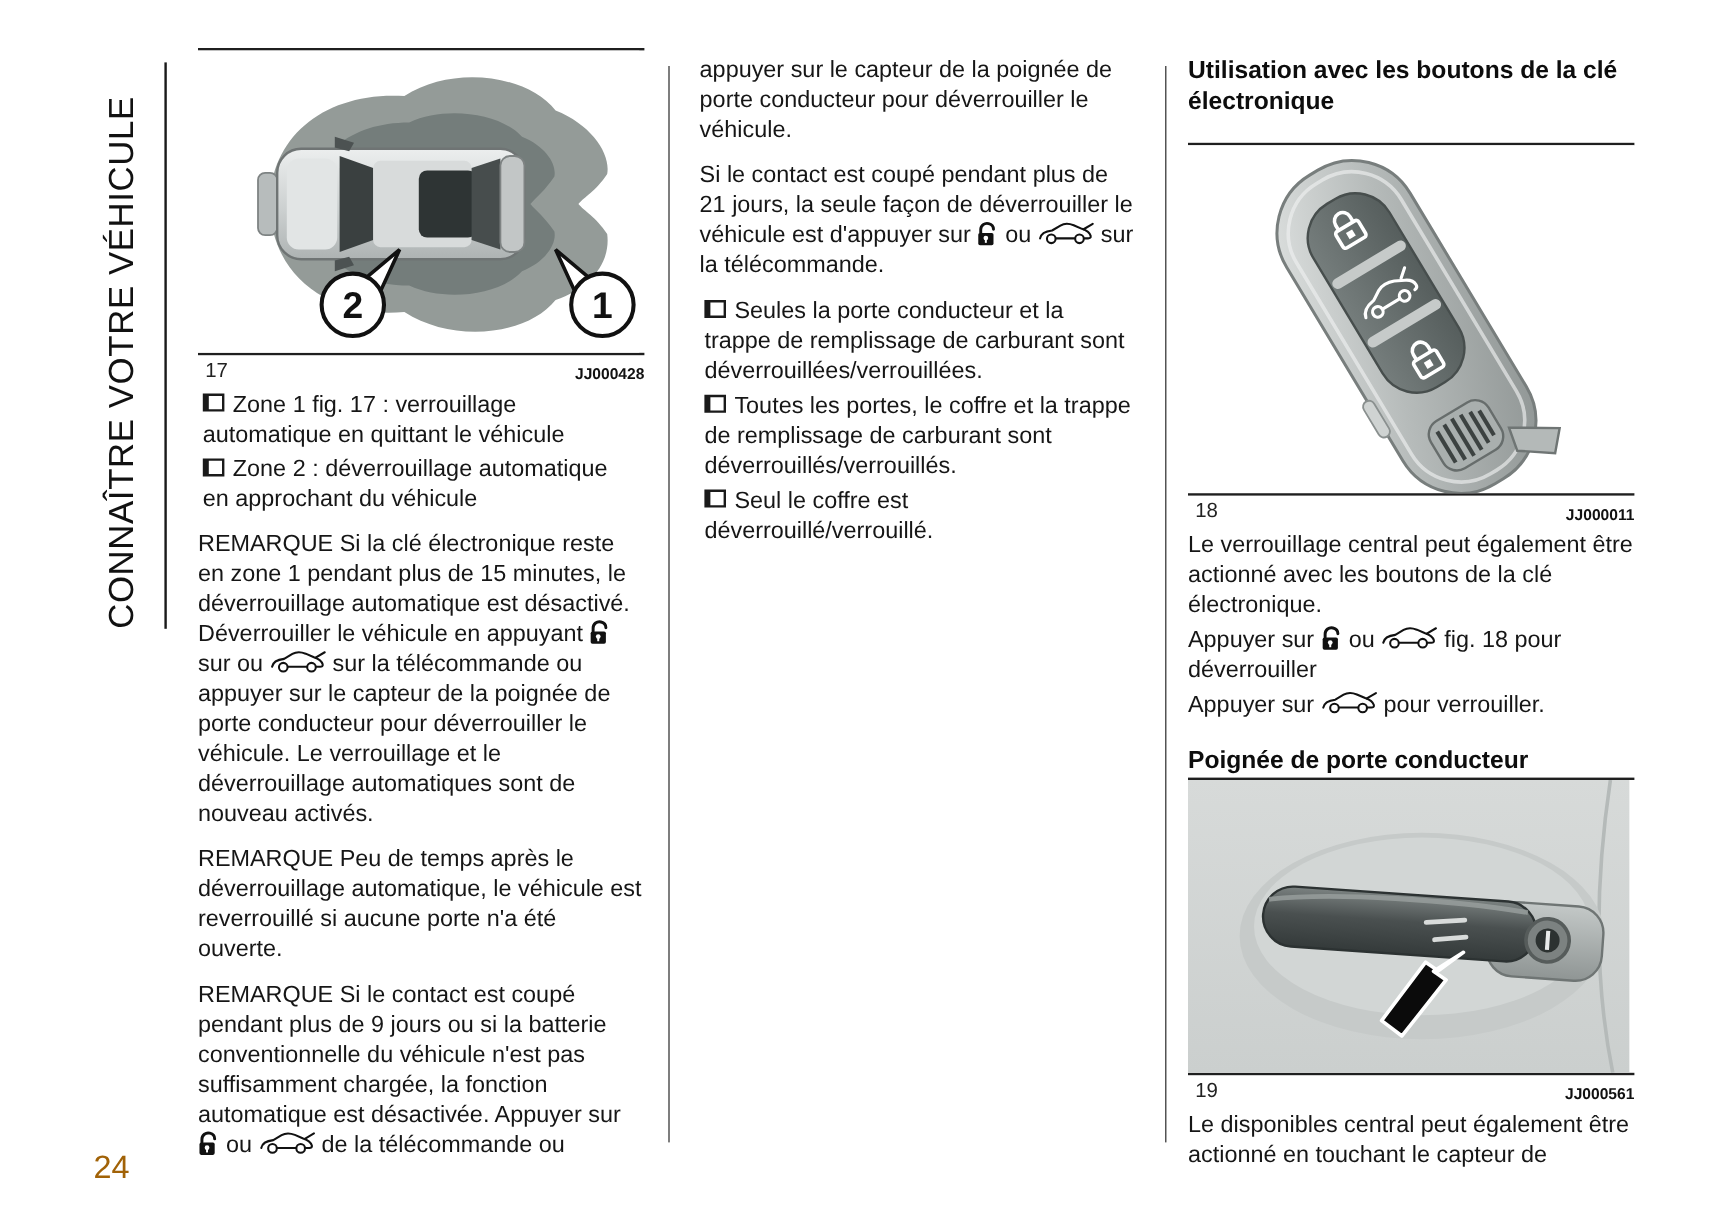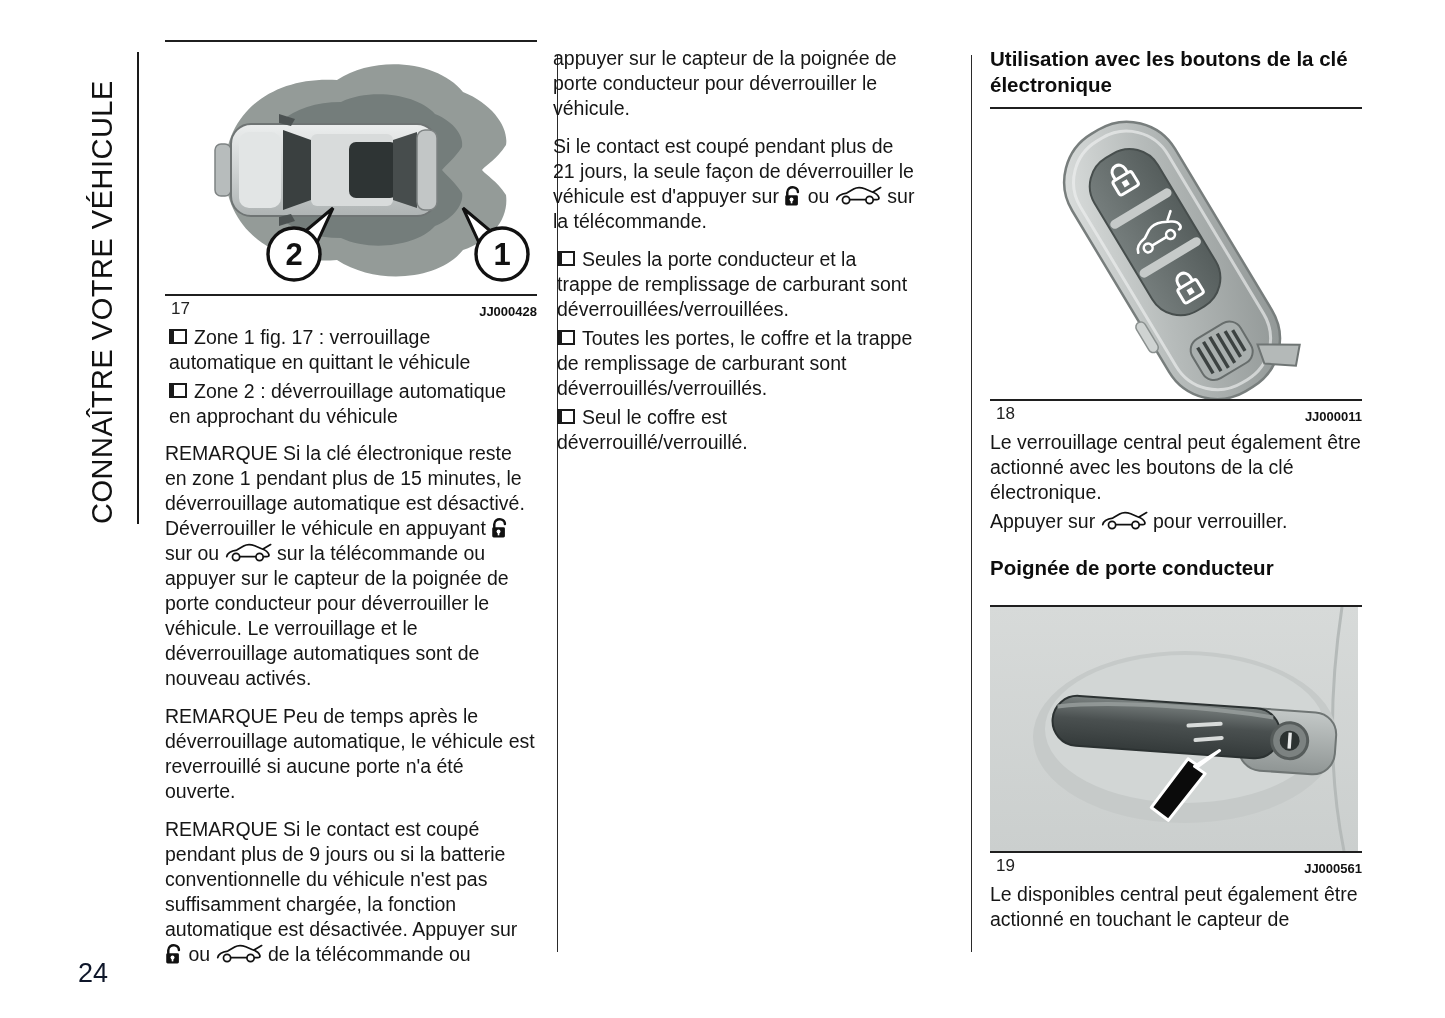--- a/index.html
+++ b/index.html
@@ -5,27 +5,27 @@
   html,body{margin:0;padding:0;background:#ffffff;}
   .page{
     position:relative;width:1445px;height:1018px;background:#fff;overflow:hidden;
     font-family:"Liberation Sans","DejaVu Sans",sans-serif;color:#161616;
   }
   .sidebar-title{
     position:absolute;left:86px;top:524px;transform:rotate(-90deg);transform-origin:0 0;
     font-size:29px;letter-spacing:.5px;white-space:nowrap;color:#111;
   }
   .sidebar-rule{position:absolute;left:137px;top:52px;height:472px;border-left:2px solid #1a1a1a;}
-  .page-number{position:absolute;left:78px;top:958px;font-size:27px;color:#0f172a;text-align:right;}
+  .page-number{position:absolute;left:78px;top:958px;font-size:27px;color:#a16207;text-align:right;}
   .vrule{position:absolute;top:55px;height:897px;border-left:1.5px solid #2a2a2a;}
   .vrule.v1{left:557px;}
   .vrule.v2{left:971px;}
   .col{position:absolute;top:46px;}
   .col1{left:165px;width:372px;top:40px;}
-  .col2{left:553px;width:366px;}
+  .col2{left:583px;width:366px;}
   .col3{left:990px;width:372px;}
   .fig{border-top:2px solid #1f1f1f;border-bottom:2px solid #1f1f1f;font-size:0;}
   .fig svg{display:block;}
   .fig-caption{display:flex;justify-content:space-between;align-items:flex-end;margin:3px 0 6px;}
   .fig-num{font-size:17px;color:#222;padding-left:6px;}
   .fig-code{font-size:13px;font-weight:bold;color:#111;}
   p{margin:0 0 13px;font-size:19.5px;line-height:25px;}
   .tight p{margin:4px;}
   .bullets{margin:0 0 12px;}
   h3{font-size:20.5px;line-height:26px;font-weight:bold;margin:0 0 7px;color:#0d0d0d;}
@@ -168,21 +168,21 @@
     <div class="bullets tight">
       <p><span class="bullet-sq"></span><span>Seules la porte conducteur et la trappe de remplissage de carburant sont déverrouillées/verrouillées.</span></p>
       <p><span class="bullet-sq"></span><span>Toutes les portes, le coffre et la trappe de remplissage de carburant sont déverrouillés/verrouillés.</span></p>
       <p><span class="bullet-sq"></span><span>Seul le coffre est déverrouillé/verrouillé.</span></p>
     </div>
 
   </div>
 
   <div class="col col3">
 
-    <h3 style="margin-bottom:9px">Utilisation avec les boutons de la clé électronique</h3>
+    <h3 style="margin-bottom:21px">Utilisation avec les boutons de la clé électronique</h3>
 
     <div class="fig">
       <svg viewBox="0 0 372 290" width="372" height="290">
         <defs>
           <linearGradient id="fobGrad" x1="0" y1="0" x2="1" y2="1">
             <stop offset="0" stop-color="#dfe2e1"></stop>
               <stop offset=".45" stop-color="#b6bbba"></stop>
               <stop offset="1" stop-color="#8d9392"></stop>
           </linearGradient>
           <linearGradient id="fobPanel" x1="0" y1="0" x2="1" y2="0">
@@ -234,26 +234,31 @@
         </g>
       </svg>
     </div>
     <div class="fig-caption">
       <span class="fig-num">18</span>
       <span class="fig-code">JJ000011</span>
     </div>
 
     <p style="margin-bottom:4px">Le verrouillage central peut également être actionné avec les boutons de la clé électronique.</p>
 
+    <p style="margin-bottom:4px"><span>Appuyer sur </span><svg class="icon-inline" width="18" height="22">
+          <use href="#ic-unlock"></use>
+        </svg><span> ou </span><svg class="icon-car-inline" width="47" height="21">
+          <use href="#ic-trunk-car"></use>
+        </svg><span> fig. 18 pour déverrouiller</span></p>
 
     <p style="margin-bottom:21px"><span>Appuyer sur </span><svg class="icon-car-inline" width="47" height="21">
           <use href="#ic-trunk-car"></use>
         </svg><span> pour verrouiller.</span></p>
 
-    <h3 style="margin-bottom:24px">Poignée de porte conducteur</h3>
+    <h3 style="margin-bottom:1px">Poignée de porte conducteur</h3>
 
     <div class="fig">
       <svg viewBox="0 0 368 244" width="368" height="244">
         <defs>
           <linearGradient id="doorBg" x1="0" y1="0" x2="0" y2="1">
             <stop offset="0" stop-color="#d7dad9"></stop>
               <stop offset="1" stop-color="#cbcfce"></stop>
           </linearGradient>
           <linearGradient id="handleGrad" x1="0" y1="0" x2="0" y2="1">
             <stop offset="0" stop-color="#7b8281"></stop>

